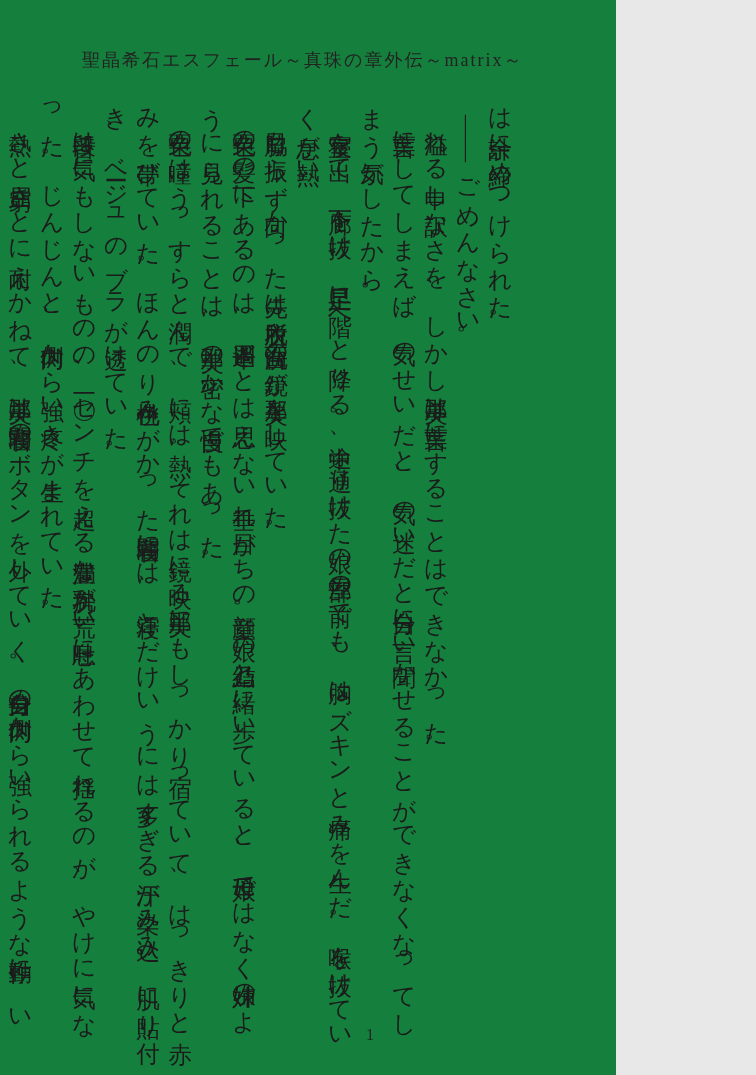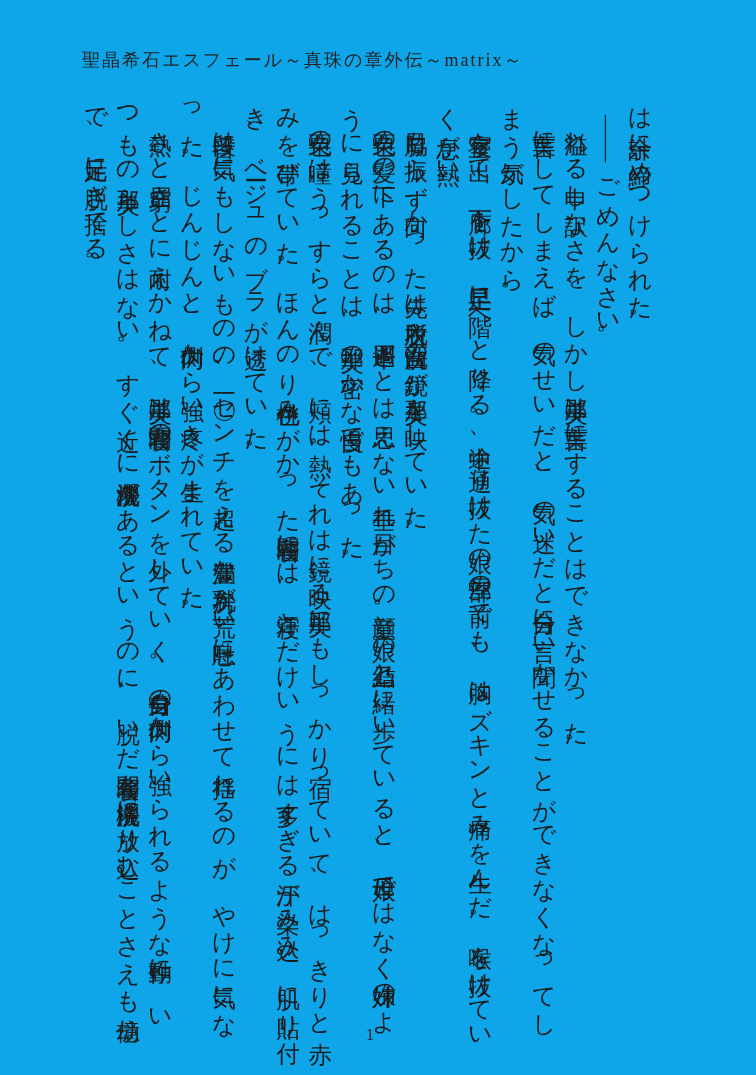--- a/index.html
+++ b/index.html
@@ -2,23 +2,23 @@
 <html lang="ja"><head>
 <meta charset="utf-8">
 <style>
   html, body {
     margin: 0;
     padding: 0;
     background: #e8e8e8;
   }
   .page {
     position: relative;
-    width: 756px;
+    width: 616px;
     height: 1075px;
-    background: #0ea5e9;
+    background: #15803d;
     overflow: hidden;
     font-family: "Liberation Serif", "DejaVu Serif", serif;
     color: #1b1b1b;
   }
   .header-title {
     position: absolute;
     top: 48px;
     left: 82px;
     font-size: 18px;
     letter-spacing: 2px;

